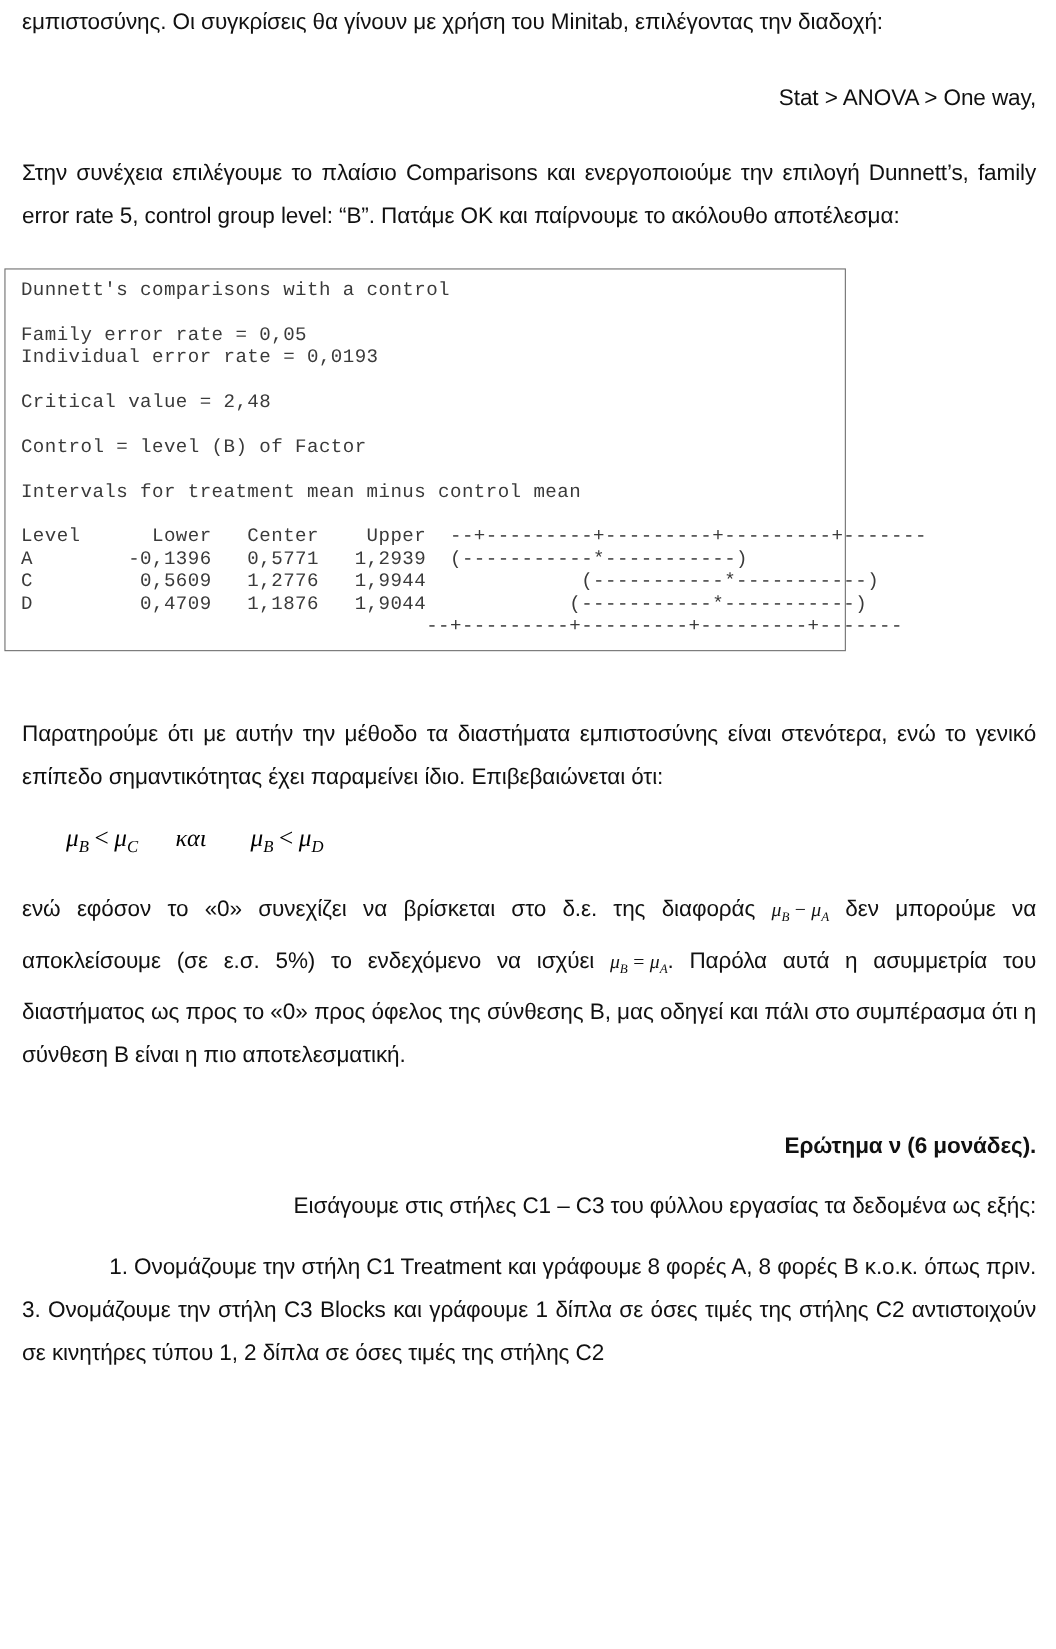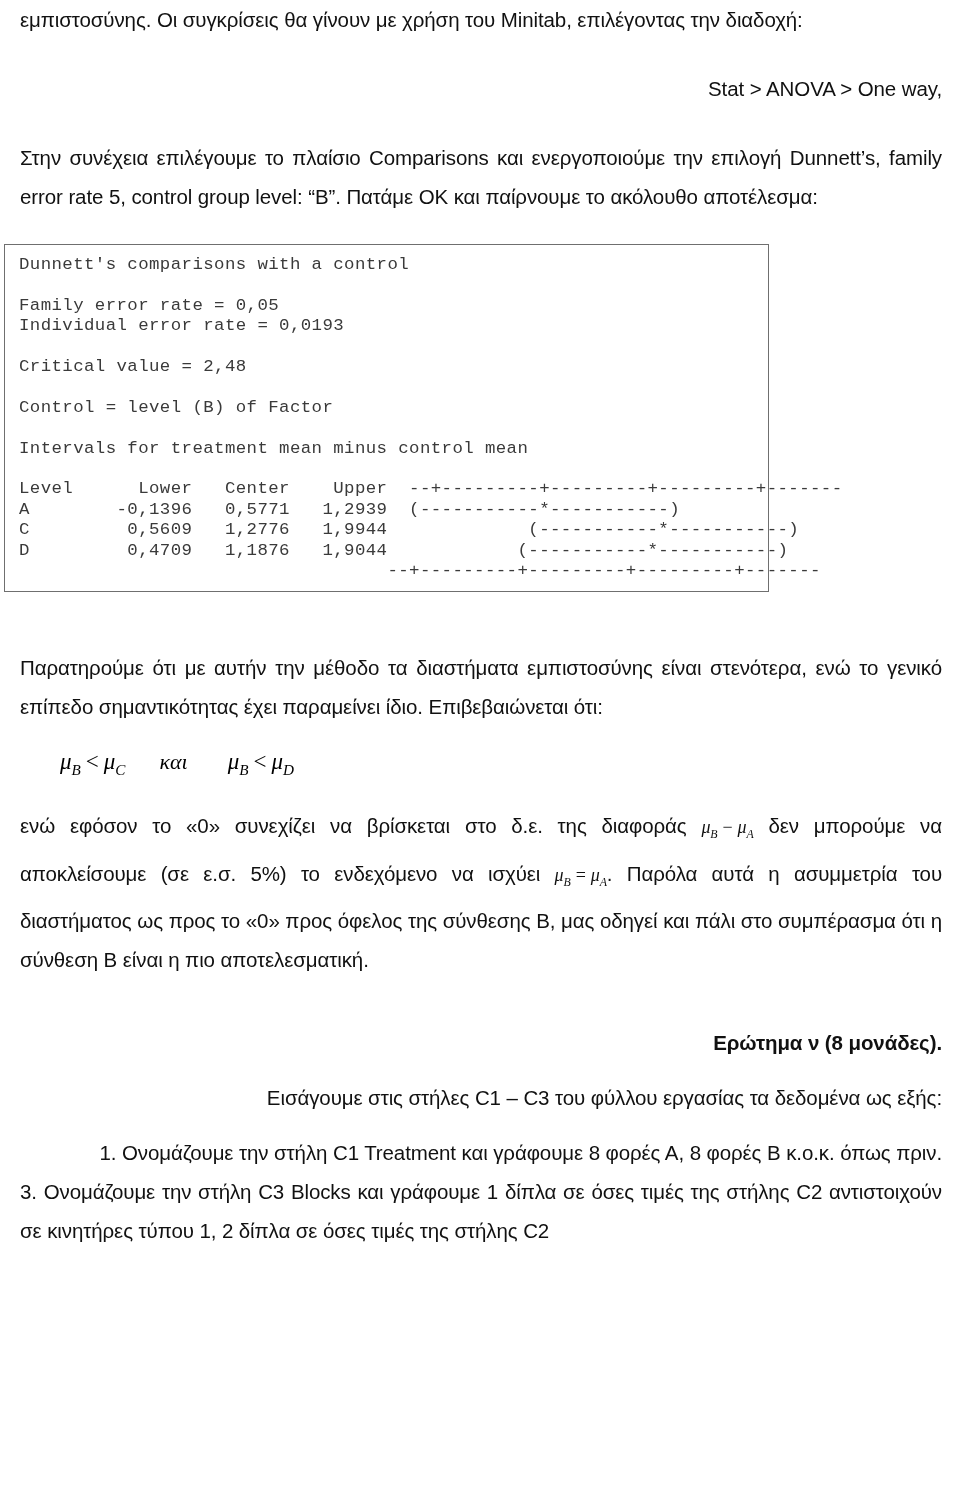--- a/index.html
+++ b/index.html
@@ -146,21 +146,21 @@
   <p class="formula-line">
     <span class="mu">μ</span><span class="sub">B</span><span class="op">&lt;</span><span class="mu">μ</span><span class="sub">C</span><span class="gap-small"></span><span class="kai">και</span><span class="gap-large"></span><span class="mu">μ</span><span class="sub">B</span><span class="op">&lt;</span><span class="mu">μ</span><span class="sub">D</span>
   </p>
 
   <div class="spacer-sm"></div>
 
   <p class="para justify"><span>ενώ εφόσον το «0» συνεχίζει να βρίσκεται στο δ.ε. της διαφοράς </span><span class="inline-math"><span class="mu">μ</span><span class="sub">B</span><span class="op">−</span><span class="mu">μ</span><span class="sub">A</span></span><span> δεν μπορούμε να αποκλείσουμε (σε ε.σ. 5%) το ενδεχόμενο να ισχύει </span><span class="inline-math"><span class="mu">μ</span><span class="sub">B</span><span class="op">=</span><span class="mu">μ</span><span class="sub">A</span></span><span>. Παρόλα αυτά η ασυμμετρία του διαστήματος ως προς το «0» προς όφελος της σύνθεσης Β, μας οδηγεί και πάλι στο συμπέρασμα ότι η σύνθεση Β είναι η πιο αποτελεσματική.</span></p>
 
   <div class="spacer-lg"></div>
 
-  <p class="para bold">Ερώτημα ν (8 μονάδες).</p>
+  <p class="para bold">Ερώτημα ν (6 μονάδες).</p>
 
   <div class="spacer-sm"></div>
 
   <p class="para">Εισάγουμε στις στήλες C1 – C3 του φύλλου εργασίας τα δεδομένα ως εξής:</p>
 
   <div class="spacer-sm"></div>
 
   <p class="para">1. Ονομάζουμε την στήλη C1 Treatment και γράφουμε 8 φορές Α, 8 φορές Β κ.ο.κ. όπως πριν.</p>
   <p class="para justify-all">3. Ονομάζουμε την στήλη C3 Blocks και γράφουμε 1 δίπλα σε όσες τιμές της στήλης C2 αντιστοιχούν σε κινητήρες τύπου 1, 2 δίπλα σε όσες τιμές της στήλης C2</p>
 

